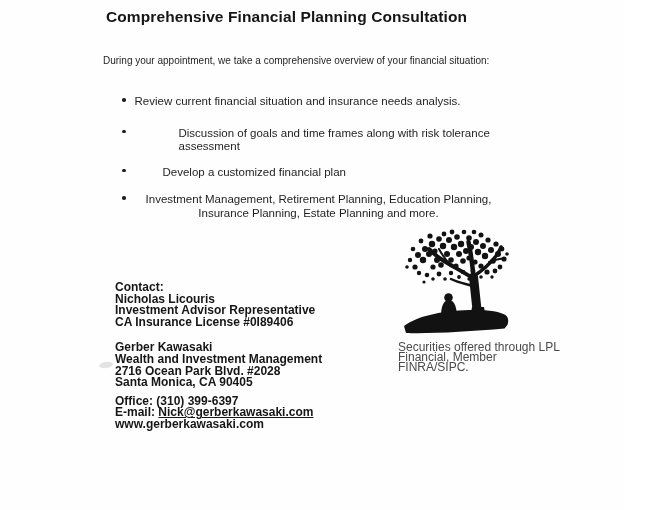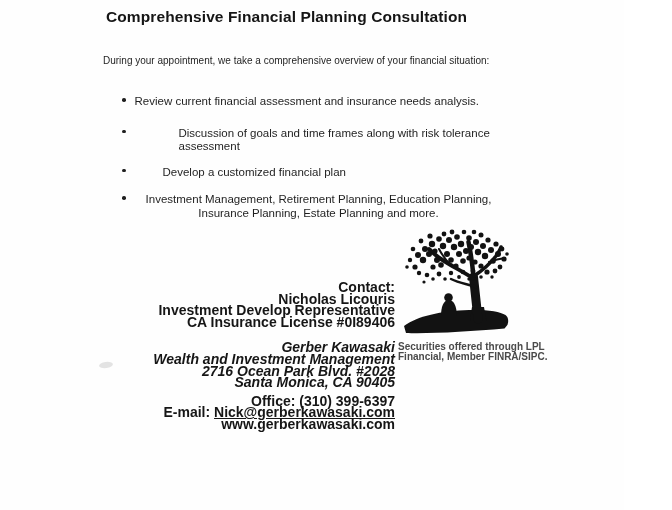--- a/index.html
+++ b/index.html
@@ -18,51 +18,51 @@
   .bullets{position:absolute;left:122px;top:95px;}
   .bullet-item{display:flex;align-items:flex-start;font-size:11.5px;line-height:13.5px;}
   .bullet-item.b2{margin-top:18px;gap:44px;}
   .bullet-item.b3{margin-top:12px;gap:28px;}
   .bullet-item.b4{margin-top:14px;}
   .dot{width:3.5px;height:3.5px;border-radius:50%;background:#1f1f1f;margin:3px 9px 0 0;flex:none;}
   .bullet-text{display:block;}
   .b2 .bullet-text{max-width:348px;}
   .b4 .bullet-text{max-width:368px;text-align:center;}
   .contact{
-    position:absolute;left:115px;top:282px;width:280px;text-align:right;
-    font-weight:700;font-size:14px;line-height:11.6px;color:#161616;
+    position:absolute;left:115px;top:282px;width:280px;text-align:left;
+    font-weight:700;font-size:12px;line-height:11.6px;color:#161616;
   }
   .contact .group1{margin-bottom:14px;}
-  .contact .group2{margin-bottom:7px;font-style:italic;}
+  .contact .group2{margin-bottom:7px;}
   .contact div{white-space:nowrap;}
   .email{text-decoration:underline;}
   .tree{position:absolute;left:399px;top:227px;}
   .disclaimers{
     position:absolute;left:398px;top:342px;width:162px;
-    font-size:10px;line-height:10px;color:#4a4a4a;font-weight:bold;
+    font-size:12px;line-height:10px;color:#4a4a4a;
   }
   .disclaimers p{margin:0 0 10px 0;}
   .artifact{
     position:absolute;left:99px;top:362px;width:14px;height:6px;
     background:#e3e3e3;border-radius:50%;transform:rotate(-8deg);
   }
 </style>
 </head>
 <body>
 
 <div class="page">
 
   <h1 class="title">Comprehensive Financial Planning Consultation</h1>
 
   <p class="intro">During your appointment, we take a comprehensive overview of your financial situation:</p>
 
   <div class="bullets">
     <div class="bullet-item b1">
       <span class="dot"></span>
-      <span class="bullet-text">Review current financial assessment and insurance needs analysis.</span>
+      <span class="bullet-text">Review current financial situation and insurance needs analysis.</span>
     </div>
     <div class="bullet-item b2">
       <span class="dot"></span>
       <span class="bullet-text">Discussion of goals and time frames along with risk tolerance assessment</span>
     </div>
     <div class="bullet-item b3">
       <span class="dot"></span>
       <span class="bullet-text">Develop a customized financial plan</span>
     </div>
     <div class="bullet-item b4">
@@ -155,21 +155,21 @@
         <circle cx="25" cy="55" r="1.6"></circle>
           <circle cx="70" cy="52" r="1.7"></circle>
       </g>
     </g>
   </svg>
 
   <div class="contact">
     <div class="group1">
       <div>Contact:</div>
       <div>Nicholas Licouris</div>
-      <div>Investment Develop Representative</div>
+      <div>Investment Advisor Representative</div>
       <div>CA Insurance License #0I89406</div>
     </div>
     <div class="group2">
       <div>Gerber Kawasaki</div>
       <div>Wealth and Investment Management</div>
       <div>2716 Ocean Park Blvd. #2028</div>
       <div>Santa Monica, CA 90405</div>
     </div>
     <div class="group3">
       <div>Office: (310) 399-6397</div>

